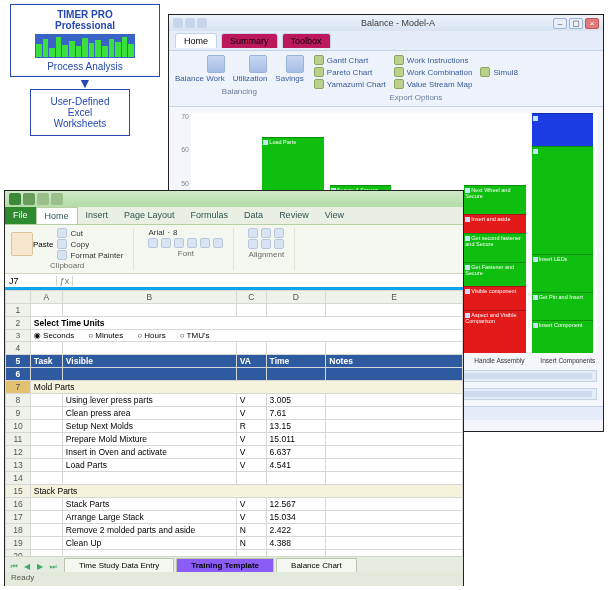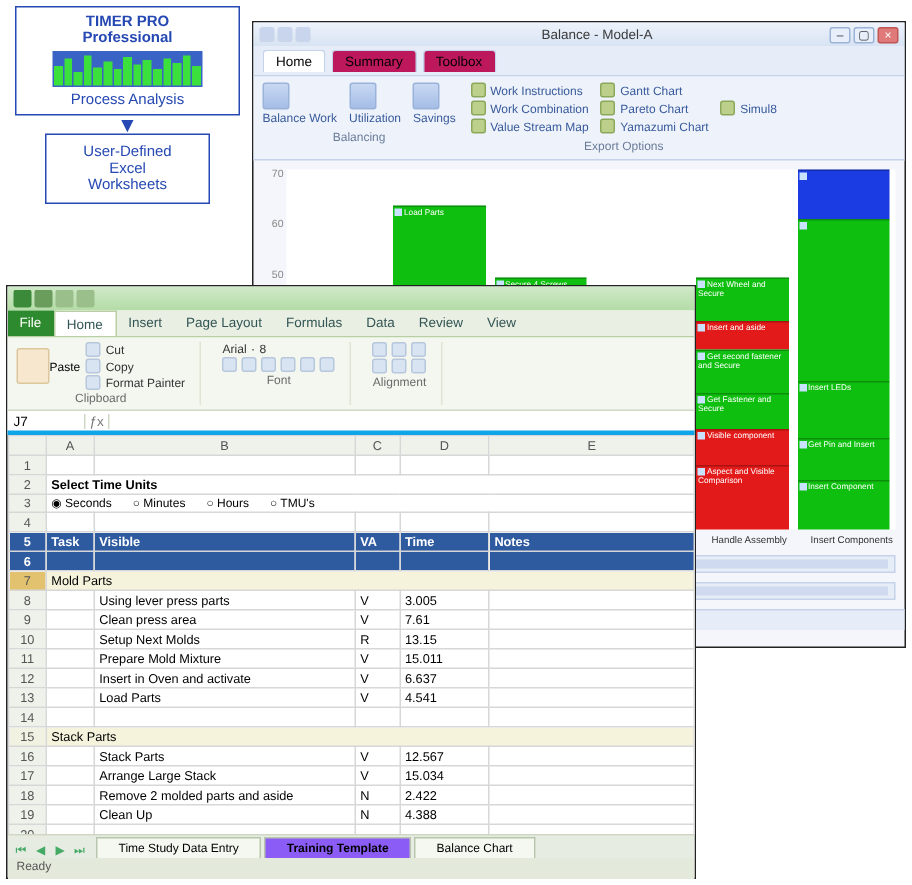--- a/index.html
+++ b/index.html
@@ -7,40 +7,40 @@
 
   
   .flowchart { position: absolute; left: 10px; top: 4px; width: 150px; }
   .fc-box { border: 1px solid #2548b3; padding: 4px; text-align: center; font-size: 10px; color: #2548b3; background: #fff; }
   .fc-box.top { }
   .fc-title { font-weight: bold; }
   .fc-chart { height: 24px; margin: 3px auto; width: 100px; background: linear-gradient(#3a63c6,#3a63c6); display: flex; align-items: flex-end; gap:1px; padding:1px; }
   .fc-chart span { flex:1; background:#3ce03c; }
   .fc-sub { font-size: 10px; margin-top: 3px; }
   .fc-arrow { text-align: center; color:#2548b3; font-size: 14px; line-height: 10px; margin: 1px 0; }
-  .fc-box.bottom { width: 110px; margin-left: 20px; padding: 6px 0; }
+  .fc-box.bottom { width: 100px; margin-left: 20px; padding: 6px 0; }
 
   
   .balance-win { position: absolute; left: 168px; top: 14px; width: 436px; height: 418px; border: 1px solid #222; background: #f4f6fb; }
   .titlebar { height: 16px; background: linear-gradient(#eef3fb,#d7e3f3); display:flex; align-items:center; padding:0 4px; font-size:9px; color:#3a3a3a; }
   .titlebar .tb-left { width: 70px; display:flex; gap:2px; }
   .tb-icon { width:10px; height:10px; background:#c8d5ec; border-radius:2px; }
   .titlebar .tb-title { flex:1; text-align:center; }
   .titlebar .tb-btns { display:flex; gap:2px; }
   .tb-btn { width:14px; height:11px; border:1px solid #9bb3d6; background:#e8effa; border-radius:2px; display:flex; align-items:center; justify-content:center; font-size:8px; }
   .tb-btn.close { background:#e07a7a; border-color:#c05555; color:#fff; }
 
   .tabs { display:flex; gap:4px; padding:2px 6px; background:#e6edf9; font-size:9px; border-bottom:1px solid #c5d3ea; }
   .tab { padding:2px 8px; border:1px solid #c5d3ea; border-bottom:none; background:#be185d; border-radius:3px 3px 0 0; cursor:pointer; }
   .tab.active { background:#fff; }
 
   .ribbon { display:flex; background:#eef3fb; padding:4px 6px; gap:10px; border-bottom:1px solid #c5d3ea; font-size:8px; color:#385a9b; }
   .ribbon-group { display:flex; flex-direction:column; gap:2px; }
   .ribbon-row { display:flex; gap:8px; align-items:center; }
-  .ribbon-bigbtn { display:flex; flex-direction:column; align-items:flex-start; gap:1px; }
+  .ribbon-bigbtn { display:flex; flex-direction:column; align-items:flex-end; gap:1px; }
   .ribbon-ico { width:18px; height:18px; background:linear-gradient(#c8d8f3,#a5bde6); border:1px solid #9ab3da; border-radius:2px; }
   .ribbon-smallbtn { display:flex; gap:3px; align-items:center; }
   .ribbon-sm-ico { width:10px; height:10px; background:#bcd08c; border:1px solid #8ba85a; border-radius:2px; }
   .ribbon-caption { text-align:center; color:#6a7c9a; font-size:8px; margin-top:2px; }
 
   .chart-area { position:relative; height: 240px; background:#fff; margin:6px 6px 2px 22px; }
   .yaxis { position:absolute; left:-18px; top:0; bottom:0; width:16px; display:flex; flex-direction:column; justify-content:space-between; font-size:7px; color:#888; text-align:right;}
   .bars { display:flex; align-items:flex-end; height:100%; gap:6px; padding:0 4px; }
   .col { flex:1; display:flex; flex-direction:column-reverse; height:100%; position:relative; }
   .seg { font-size:5.5px; color:#fff; padding:1px 1px; overflow:hidden; line-height:1.1; text-align:left; border-top:1px solid rgba(0,0,0,0.25); }
@@ -157,49 +157,49 @@
           </div>
           <div class="ribbon-bigbtn">
             <div class="ribbon-ico"></div>
             <span>Savings</span>
           </div>
         </div>
       <div class="ribbon-caption">Balancing</div>
     </div>
     <div class="ribbon-group">
       <div class="ribbon-row">
-        <div id="bal-c2">
+        <div id="bal-c1">
             <div style="display: flex; flex-direction: column; gap: 2px;">
               <div class="ribbon-smallbtn">
                 <span class="ribbon-sm-ico"></span>
+                <span>Gantt Chart</span>
+              </div>
+              <div class="ribbon-smallbtn">
+                <span class="ribbon-sm-ico"></span>
+                <span>Pareto Chart</span>
+              </div>
+              <div class="ribbon-smallbtn">
+                <span class="ribbon-sm-ico"></span>
+                <span>Yamazumi Chart</span>
+              </div>
+            </div>
+          </div>
+          <div id="bal-c2">
+            <div style="display: flex; flex-direction: column; gap: 2px;">
+              <div class="ribbon-smallbtn">
+                <span class="ribbon-sm-ico"></span>
                 <span>Work Instructions</span>
               </div>
               <div class="ribbon-smallbtn">
                 <span class="ribbon-sm-ico"></span>
                 <span>Work Combination</span>
               </div>
               <div class="ribbon-smallbtn">
                 <span class="ribbon-sm-ico"></span>
                 <span>Value Stream Map</span>
-              </div>
-            </div>
-          </div>
-          <div id="bal-c1">
-            <div style="display: flex; flex-direction: column; gap: 2px;">
-              <div class="ribbon-smallbtn">
-                <span class="ribbon-sm-ico"></span>
-                <span>Gantt Chart</span>
-              </div>
-              <div class="ribbon-smallbtn">
-                <span class="ribbon-sm-ico"></span>
-                <span>Pareto Chart</span>
-              </div>
-              <div class="ribbon-smallbtn">
-                <span class="ribbon-sm-ico"></span>
-                <span>Yamazumi Chart</span>
               </div>
             </div>
           </div>
           <div id="bal-c3">
             <div style="display: flex; flex-direction: column; gap: 2px;">
               <div class="ribbon-smallbtn">
                 <span class="ribbon-sm-ico"></span>
                 <span>Simul8</span>
               </div>
             </div>

